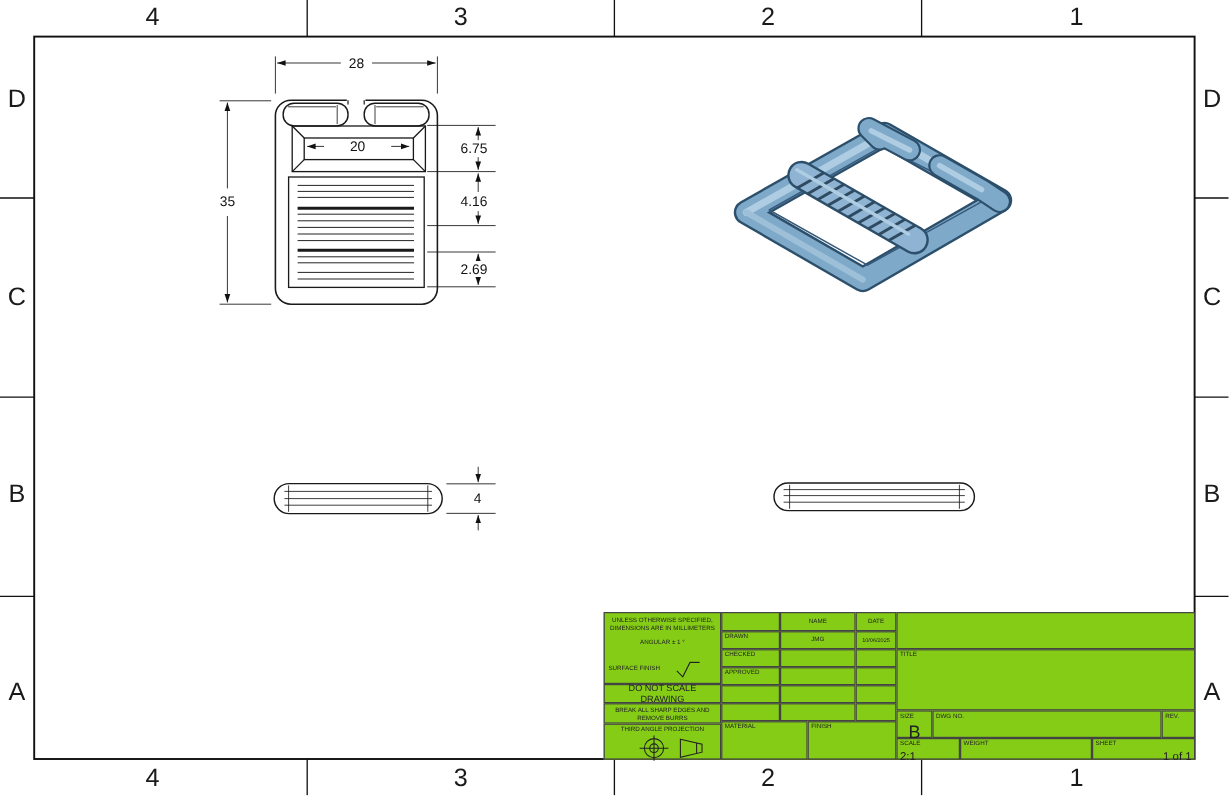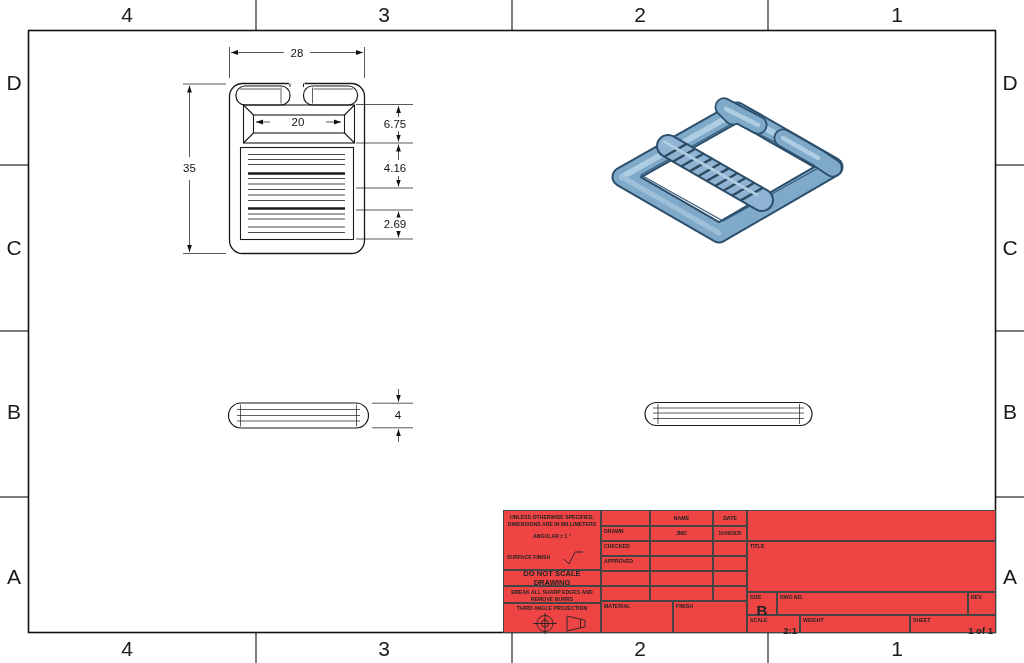--- a/index.html
+++ b/index.html
@@ -2,27 +2,27 @@
 <html style="--partMain: #7fa9c9; --partLight: #aecde2; --partDark: #46718f; --partOutline: #2c4f6b; --ribDark: #2e4a60; --lineColor: #1a1a1a;"><head>
 <meta charset="utf-8">
 <style>
   html,body{margin:0;padding:0;background:#fff;}
   .page{position:relative;width:1024px;height:663px;background:#fff;overflow:hidden;
         font-family:"Liberation Sans",sans-serif;color:#111;}
   svg text{font-family:"Liberation Sans",sans-serif;}
   .zone{position:absolute;font-size:21px;color:#1a1a1a;text-align:center;width:34px;height:26px;line-height:26px;}
   
   .tb{position:absolute;left:503px;top:510px;width:493px;height:123px;font-size:5.2px;color:#222;}
-  .cell{position:absolute;border:0.5px solid #444;box-sizing:border-box;padding:1px 2px;line-height:1.25;background:#ef4444;font-weight:bold;}
+  .cell{position:absolute;border:0.5px solid #444;box-sizing:border-box;padding:1px 2px;line-height:1.25;background:#84cc16;}
   .cell .lbl{font-size:5.2px;}
   .ctr{display:flex;align-items:center;justify-content:center;text-align:center;}
   .notes{font-size:5.2px;text-align:center;padding-top:3px;}
   .dns{font-size:7.6px;text-align:center;display:flex;align-items:center;justify-content:center;}
   .big-b{font-size:15px;text-align:center;margin-top:1px;}
-  .scaleval{font-size:9.5px;text-align:right;margin-top:1px;}
+  .scaleval{font-size:9.5px;text-align:left;margin-top:1px;}
   .sheetval{font-size:9.5px;text-align:right;margin-top:1px;}
   .iso-outline{stroke:var(--partOutline);}
   .iso-main{stroke:var(--partMain);}
   .iso-light{stroke:var(--partLight);}
 </style>
 </head>
 <body>
 
 <div class="page">
 

